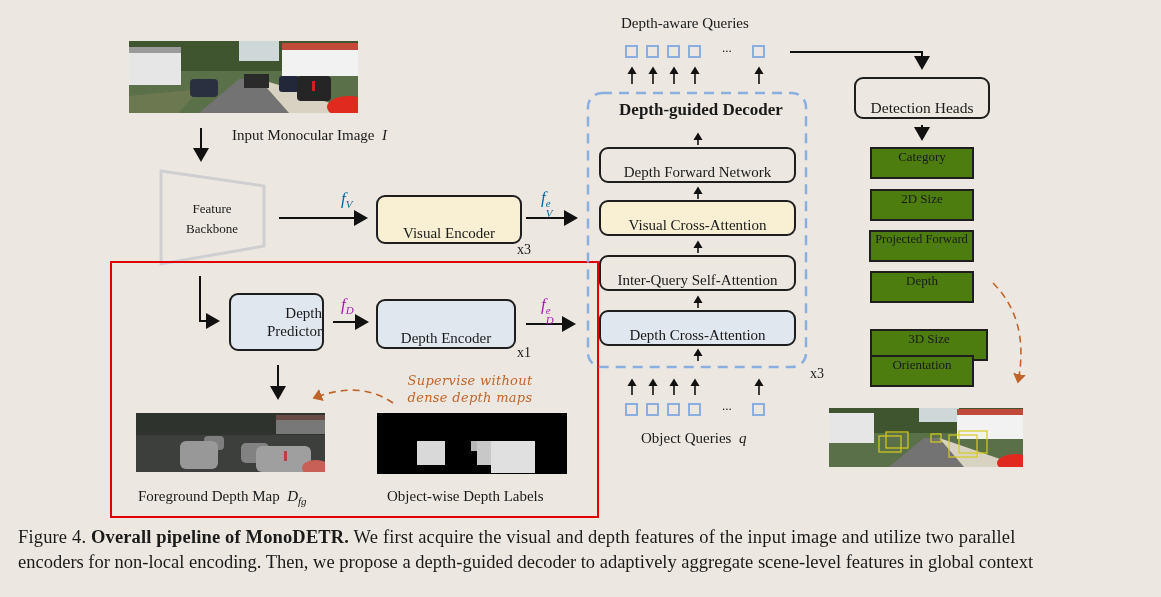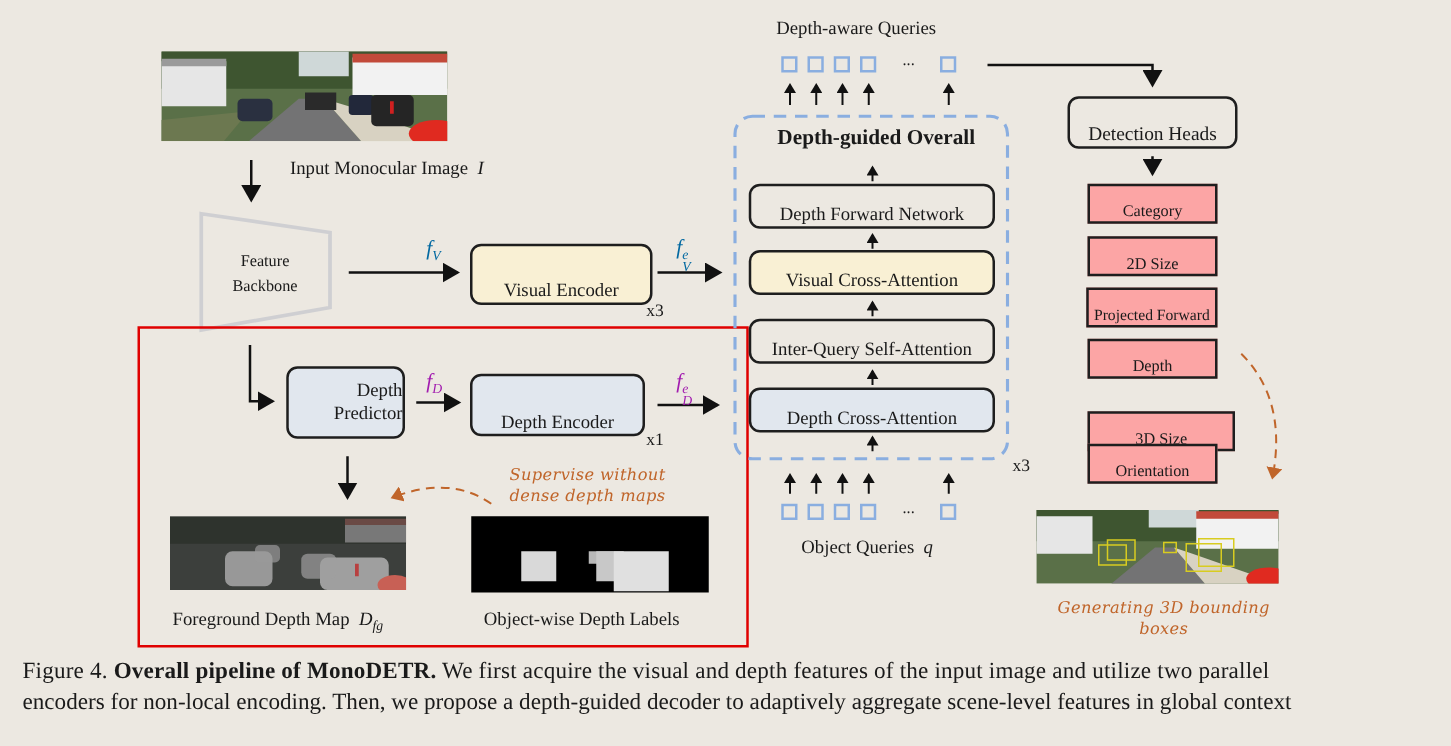--- a/index.html
+++ b/index.html
@@ -5,22 +5,22 @@
   html, body { margin:0; padding:0; }
   body { width:1161px; height:597px; background:#ece8e1; position:relative; overflow:hidden;
          font-family:"Liberation Serif", "DejaVu Serif", serif; color:#1a1a1a; }
   .abs { position:absolute; }
   .box { position:absolute; border:2px solid #1e1e1e; border-radius:9px; box-sizing:border-box;
          display:flex; align-items:flex-end; justify-content:center; text-align:center;
          font-size:15px; line-height:18px; }
   .yellow { background:#f9f0d4; }
   .blue { background:#e1e7ee; }
   .plain { background:#ece8e1; }
-  .head { position:absolute; border:2px solid #1e1e1e; box-sizing:border-box; background:#fca5a5;
-          display:flex; align-items:flex-end; justify-content:center; font-size:13px; }
+  .head { position:absolute; border:2px solid #1e1e1e; box-sizing:border-box; background:#4d7c0f;
+          display:flex; align-items:flex-start; justify-content:center; font-size:13px; }
   .label { position:absolute; font-size:15px; white-space:nowrap; }
   .italic-orange { position:absolute; color:#c0652a; font-style:italic; font-size:13px; text-align:center;
                    font-family:"DejaVu Serif", serif; letter-spacing:0.3px; line-height:17px; }
   .feat { position:absolute; font-style:italic; font-size:17px; }
   .feat sub, .feat sup { font-size:11px; }
   .gold { color:#0369a1; }
   .bluetxt { color:#a21caf; }
   .qsq { position:absolute; width:13px; height:13px; border:2px solid #8aaee0; box-sizing:border-box; }
   .photo { position:absolute; overflow:hidden; }
   .caption { position:absolute; left:18px; font-size:18.5px; line-height:24px; white-space:nowrap; }
@@ -194,21 +194,21 @@
 <div class="label" style="left:387px;top:488px;">Object-wise Depth Labels</div>
 
 <div class="label" style="left:621px;top:15px;">Depth-aware Queries</div>
 <div class="qsq" style="left:625px;top:45px;"></div>
 <div class="qsq" style="left:646px;top:45px;"></div>
 <div class="qsq" style="left:667px;top:45px;"></div>
 <div class="qsq" style="left:688px;top:45px;"></div>
 <div class="abs" style="left:722px;top:40px;font-size:13px;">...</div>
 <div class="qsq" style="left:752px;top:45px;"></div>
 
-<div class="abs" style="left:588px;top:100px;width:226px;text-align:center;font-weight:bold;font-size:17px;">Depth-guided Overall</div>
+<div class="abs" style="left:588px;top:100px;width:226px;text-align:center;font-weight:bold;font-size:17px;">Depth-guided Decoder</div>
 
 <div class="box plain" style="left:599px;top:147px;width:197px;height:36px;">
   <span>Depth Forward Network</span>
 </div>
 <div class="box yellow" style="left:599px;top:200px;width:197px;height:36px;">
   <span>Visual Cross-Attention</span>
 </div>
 <div class="box plain" style="left:599px;top:255px;width:197px;height:36px;">
   <span>Inter-Query Self-Attention</span>
 </div>
@@ -264,21 +264,20 @@
       <rect x="50" y="28" width="22" height="16"></rect>
         <rect x="57" y="24" width="22" height="16"></rect>
       <rect x="102" y="26" width="10" height="8"></rect>
       <rect x="120" y="27" width="28" height="22"></rect>
         <rect x="130" y="23" width="28" height="22"></rect>
     </g>
     <ellipse cx="186" cy="55" rx="18" ry="9" fill="#e02a20"></ellipse>
   </svg>
 </div>
 <div class="italic-orange" style="left:826px;top:478px;width:210px;">
-  <div>Generating 3D bounding boxes</div>
 </div>
 
 <div class="caption" style="top:525px;letter-spacing:0.15px;">
   <span>Figure 4.</span>
   <b>Overall pipeline of MonoDETR.</b>
   <span>We first acquire the visual and depth features of the input image and utilize two parallel</span>
 </div>
 <div class="caption" style="top:550px;">encoders for non-local encoding. Then, we propose a depth-guided decoder to adaptively aggregate scene-level features in global context</div>
 
 </body></html>

